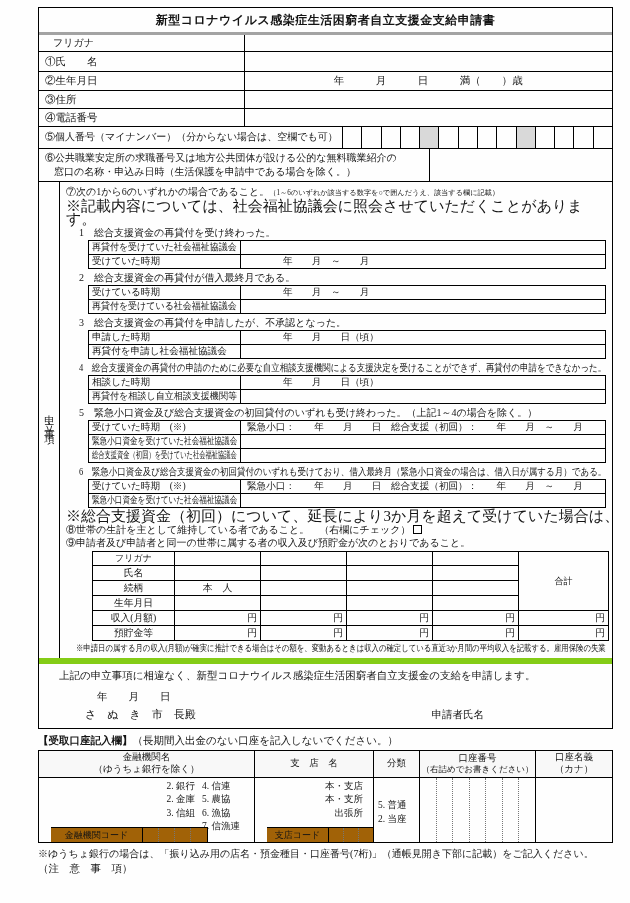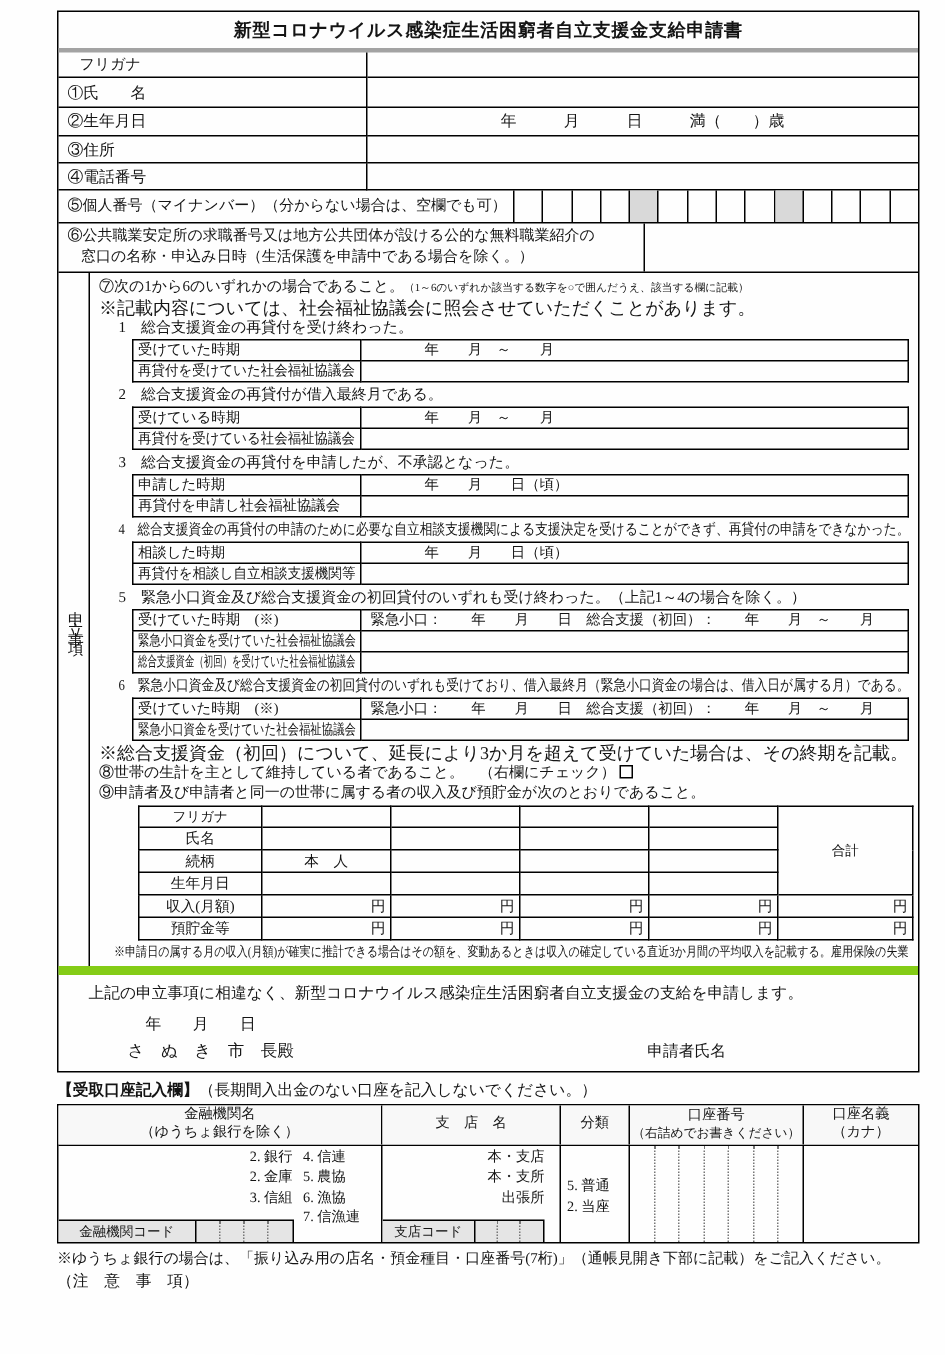--- a/index.html
+++ b/index.html
@@ -39,21 +39,21 @@
   .row6-labels { width:390px; padding:2px 2px 2px 6px; line-height:1.4; overflow:hidden; }
   .row6-l2 { padding-left:9px; }
   .row6-val { flex:1; border-left:1px solid #000; }
 
   .decl { display:flex; border-top:1px solid #000; }
   .decl-side { width:21px; border-right:1px solid #000; display:flex; align-items:center; justify-content:center; }
   .decl-side span { writing-mode:vertical-rl; font-size:10.5px; letter-spacing:7px; }
   .decl-body { flex:1; padding:3px 6px; font-size:10px; overflow:hidden; }
   .d-line { line-height:13px; }
   .small-note { font-size:7.2px; }
-  .note10 { font-size:12px; line-height:13px; }
+  .note10 { font-size:15px; line-height:13px; }
   .item-line { padding-left:13px; line-height:13px; }
   .item-line2 { padding-left:22px; line-height:13px; }
 
   .sub-table { border-collapse:collapse; width:calc(100% - 22px); margin:1px 0 2px 22px; table-layout:fixed; }
   .sub-table td { border:1px solid #000; height:14px; padding:0 3px; font-size:9.6px; overflow:hidden; }
   .sub-table td.lbl { width:152px; }
   .sub-table td.val-date { padding-left:42px; }
   .sub-table td.val-long { padding-left:6px; }
 
   .chk { display:inline-block; width:9px; height:9px; border:1px solid #000; vertical-align:-1px; margin-left:3px; }
@@ -80,21 +80,21 @@
   .bank-hrow { display:flex; border-bottom:1px solid #000; text-align:center; }
   .bank-hcell { border-right:1px solid #000; padding:2px 0; display:flex; flex-direction:column; justify-content:center; line-height:1.2; height:26px; background:#f8f8f8; }
   .bank-hcell:last-child { border-right:none; }
   .bc1 { width:216px; } .bc2 { width:119px; } .bc3 { width:46px; } .bc4 { width:116px; } .bc5 { flex:1; }
   .bank-brow { display:flex; height:64px; }
   .bank-bcell { border-right:1px solid #000; position:relative; overflow:hidden; }
   .bank-bcell:last-child { border-right:none; }
   .opt-block { position:absolute; top:2px; right:14px; display:flex; gap:7px; line-height:13.5px; text-align:left; }
   .branch-opts { position:absolute; top:2px; right:10px; text-align:right; line-height:13.5px; }
   .class-opts { padding:20px 0 0 4px; line-height:14px; }
-  .code-strip { position:absolute; left:0; bottom:0; height:15px; display:flex; border-top:1px solid #000; background:#e5e5e5;font-family:Liberation Serif, serif; }
+  .code-strip { position:absolute; left:12px; bottom:0; height:15px; display:flex; border-top:1px solid #000; background:#a16207;font-family:Liberation Serif, serif; }
   .code-label { border-right:1px solid #000; text-align:center; font-size:9px; line-height:14px; }
   .cl1 { width:92px; } .cl2 { width:62px; }
   .code-cells { display:flex; border-right:1px solid #000; }
   .code-cell { border-right:1px dotted #777; }
   .code-cell:last-child { border-right:none; }
   .cc1 { width:16px; } .cc2 { width:15px; }
   .acct-cells { display:flex; height:100%; }
   .acct-cell { flex:1; border-right:1px dotted #777; }
   .acct-cell:last-child { border-right:none; }
 
@@ -172,26 +172,26 @@
         </div>
       <div class="decl-body">
 
         <div class="d-line"><span>⑦次の1から6のいずれかの場合であること。</span><span class="small-note">（1～6のいずれか該当する数字を○で囲んだうえ、該当する欄に記載）</span></div>
         <div class="d-line note10">※記載内容については、社会福祉協議会に照会させていただくことがあります。</div>
 
         <div class="item-line"><span class="fit">1　総合支援資金の再貸付を受け終わった。</span></div>
         <table class="sub-table">
           <tbody>
               <tr>
+                <td class="lbl"><span class="fit" style="transform: scaleX(0.935484);">再貸付を受けていた社会福祉協議会</span></td>
+                <td></td>
+              </tr>
+          <tr>
                 <td class="lbl"><span class="fit">受けていた時期</span></td>
                 <td class="val-date">年　　月　～　　月</td>
-              </tr>
-          <tr>
-                <td class="lbl"><span class="fit" style="transform: scaleX(0.935484);">再貸付を受けていた社会福祉協議会</span></td>
-                <td></td>
               </tr>
         </tbody>
           </table>
 
         <div class="item-line"><span class="fit">2　総合支援資金の再貸付が借入最終月である。</span></div>
         <table class="sub-table">
           <tbody>
               <tr>
                 <td class="lbl"><span class="fit">受けている時期</span></td>
                 <td class="val-date">年　　月　～　　月</td>

